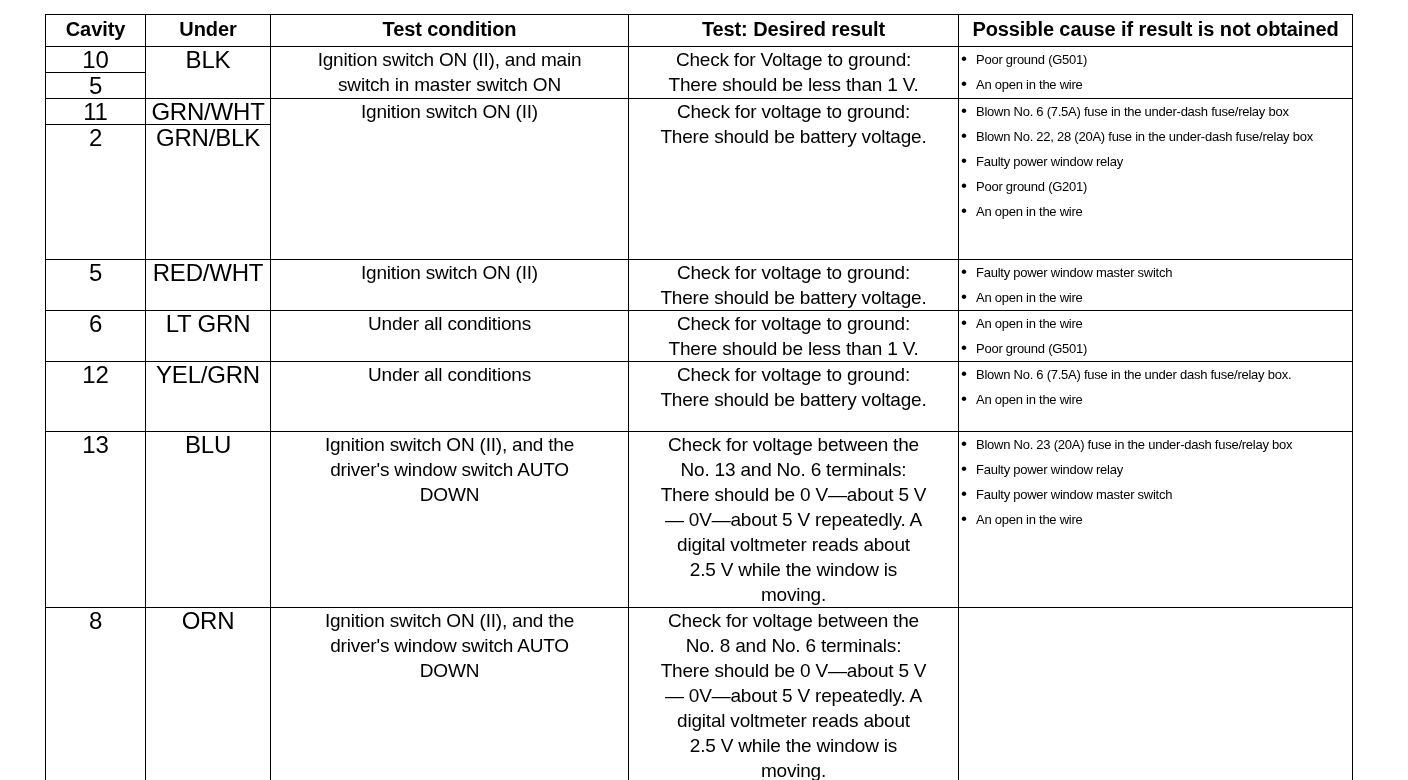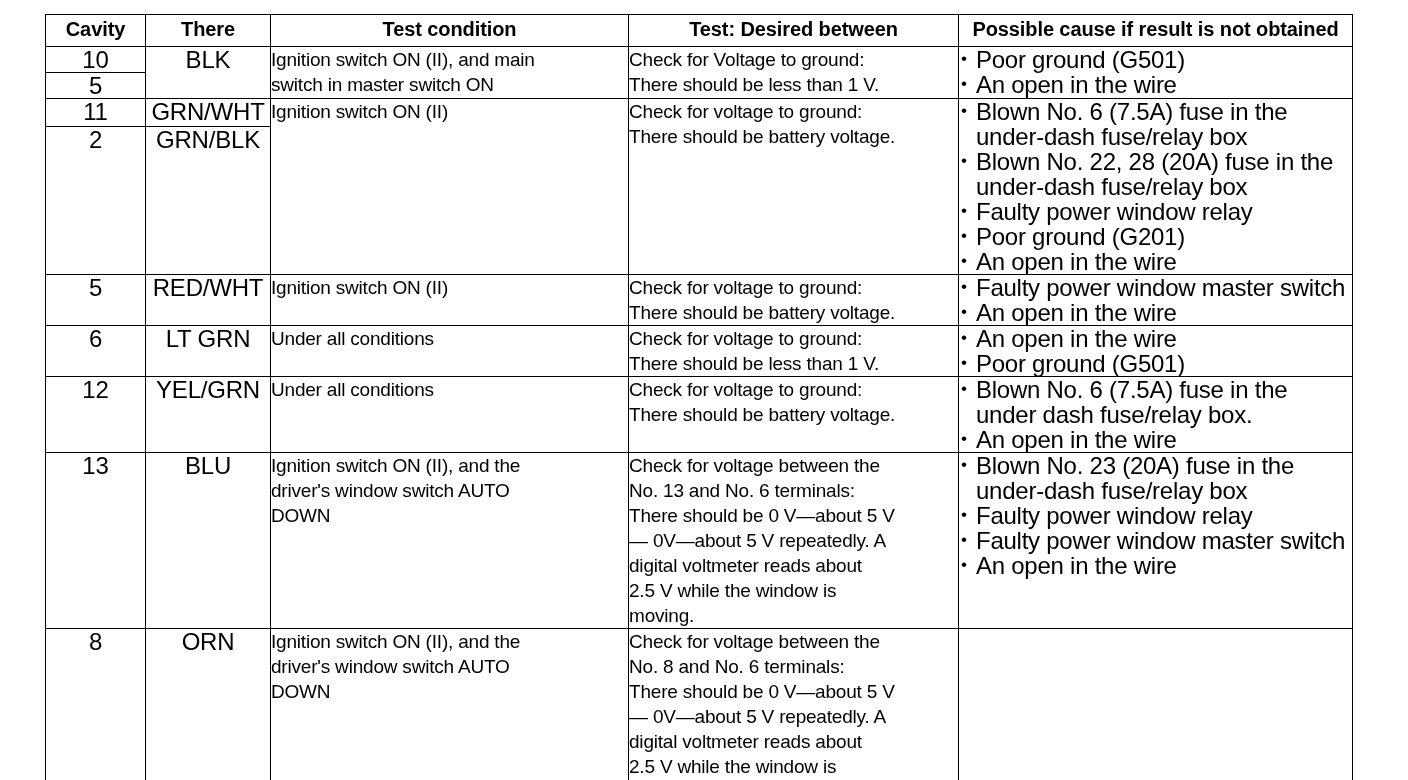--- a/index.html
+++ b/index.html
@@ -64,40 +64,40 @@
 
   td.cavity, td.wire {
     text-align: center;
     font-size: 24px;
     line-height: 25px;
     padding-top: 2px;
     letter-spacing: -0.2px;
   }
 
   td.cond, td.result {
-    text-align: left;
+    text-align: center;
     font-size: 19px;
     line-height: 25px;
     padding: 2px 6px 3px 8px;
     letter-spacing: -0.2px;
   }
 
   td.cause {
     padding: 2px 6px 3px 8px;
     letter-spacing: -0.2px;
   }
 
   ul.causes {
     margin: 0;
     padding: 0;
     list-style: none;
   }
   ul.causes li {
     position: relative;
-    font-size: 24px;
+    font-size: 13px;
     line-height: 25px;
     padding-left: 17px;
     letter-spacing: -0.25px;
   }
   ul.causes li::before {
     content: "\2022";
     position: absolute;
     left: 2px;
     top: -1px;
     font-size: 17px;
@@ -116,23 +116,23 @@
       <colgroup>
         <col class="c-cavity">
           <col class="c-wire">
           <col class="c-cond">
           <col class="c-result">
           <col class="c-cause">
       </colgroup>
       <thead>
         <tr>
           <th>Cavity</th>
-          <th>There</th>
+          <th>Under</th>
           <th>Test condition</th>
-          <th>Test: Desired between</th>
+          <th>Test: Desired result</th>
           <th>Possible cause if result is not obtained</th>
         </tr>
       </thead>
       <tbody>
 
         <tr style="height:26px;">
           <td class="cavity">10</td>
           <td class="wire" rowspan="2">BLK</td>
           <td class="cond" rowspan="2">
             <span class="line">Ignition switch ON (II), and main</span>

